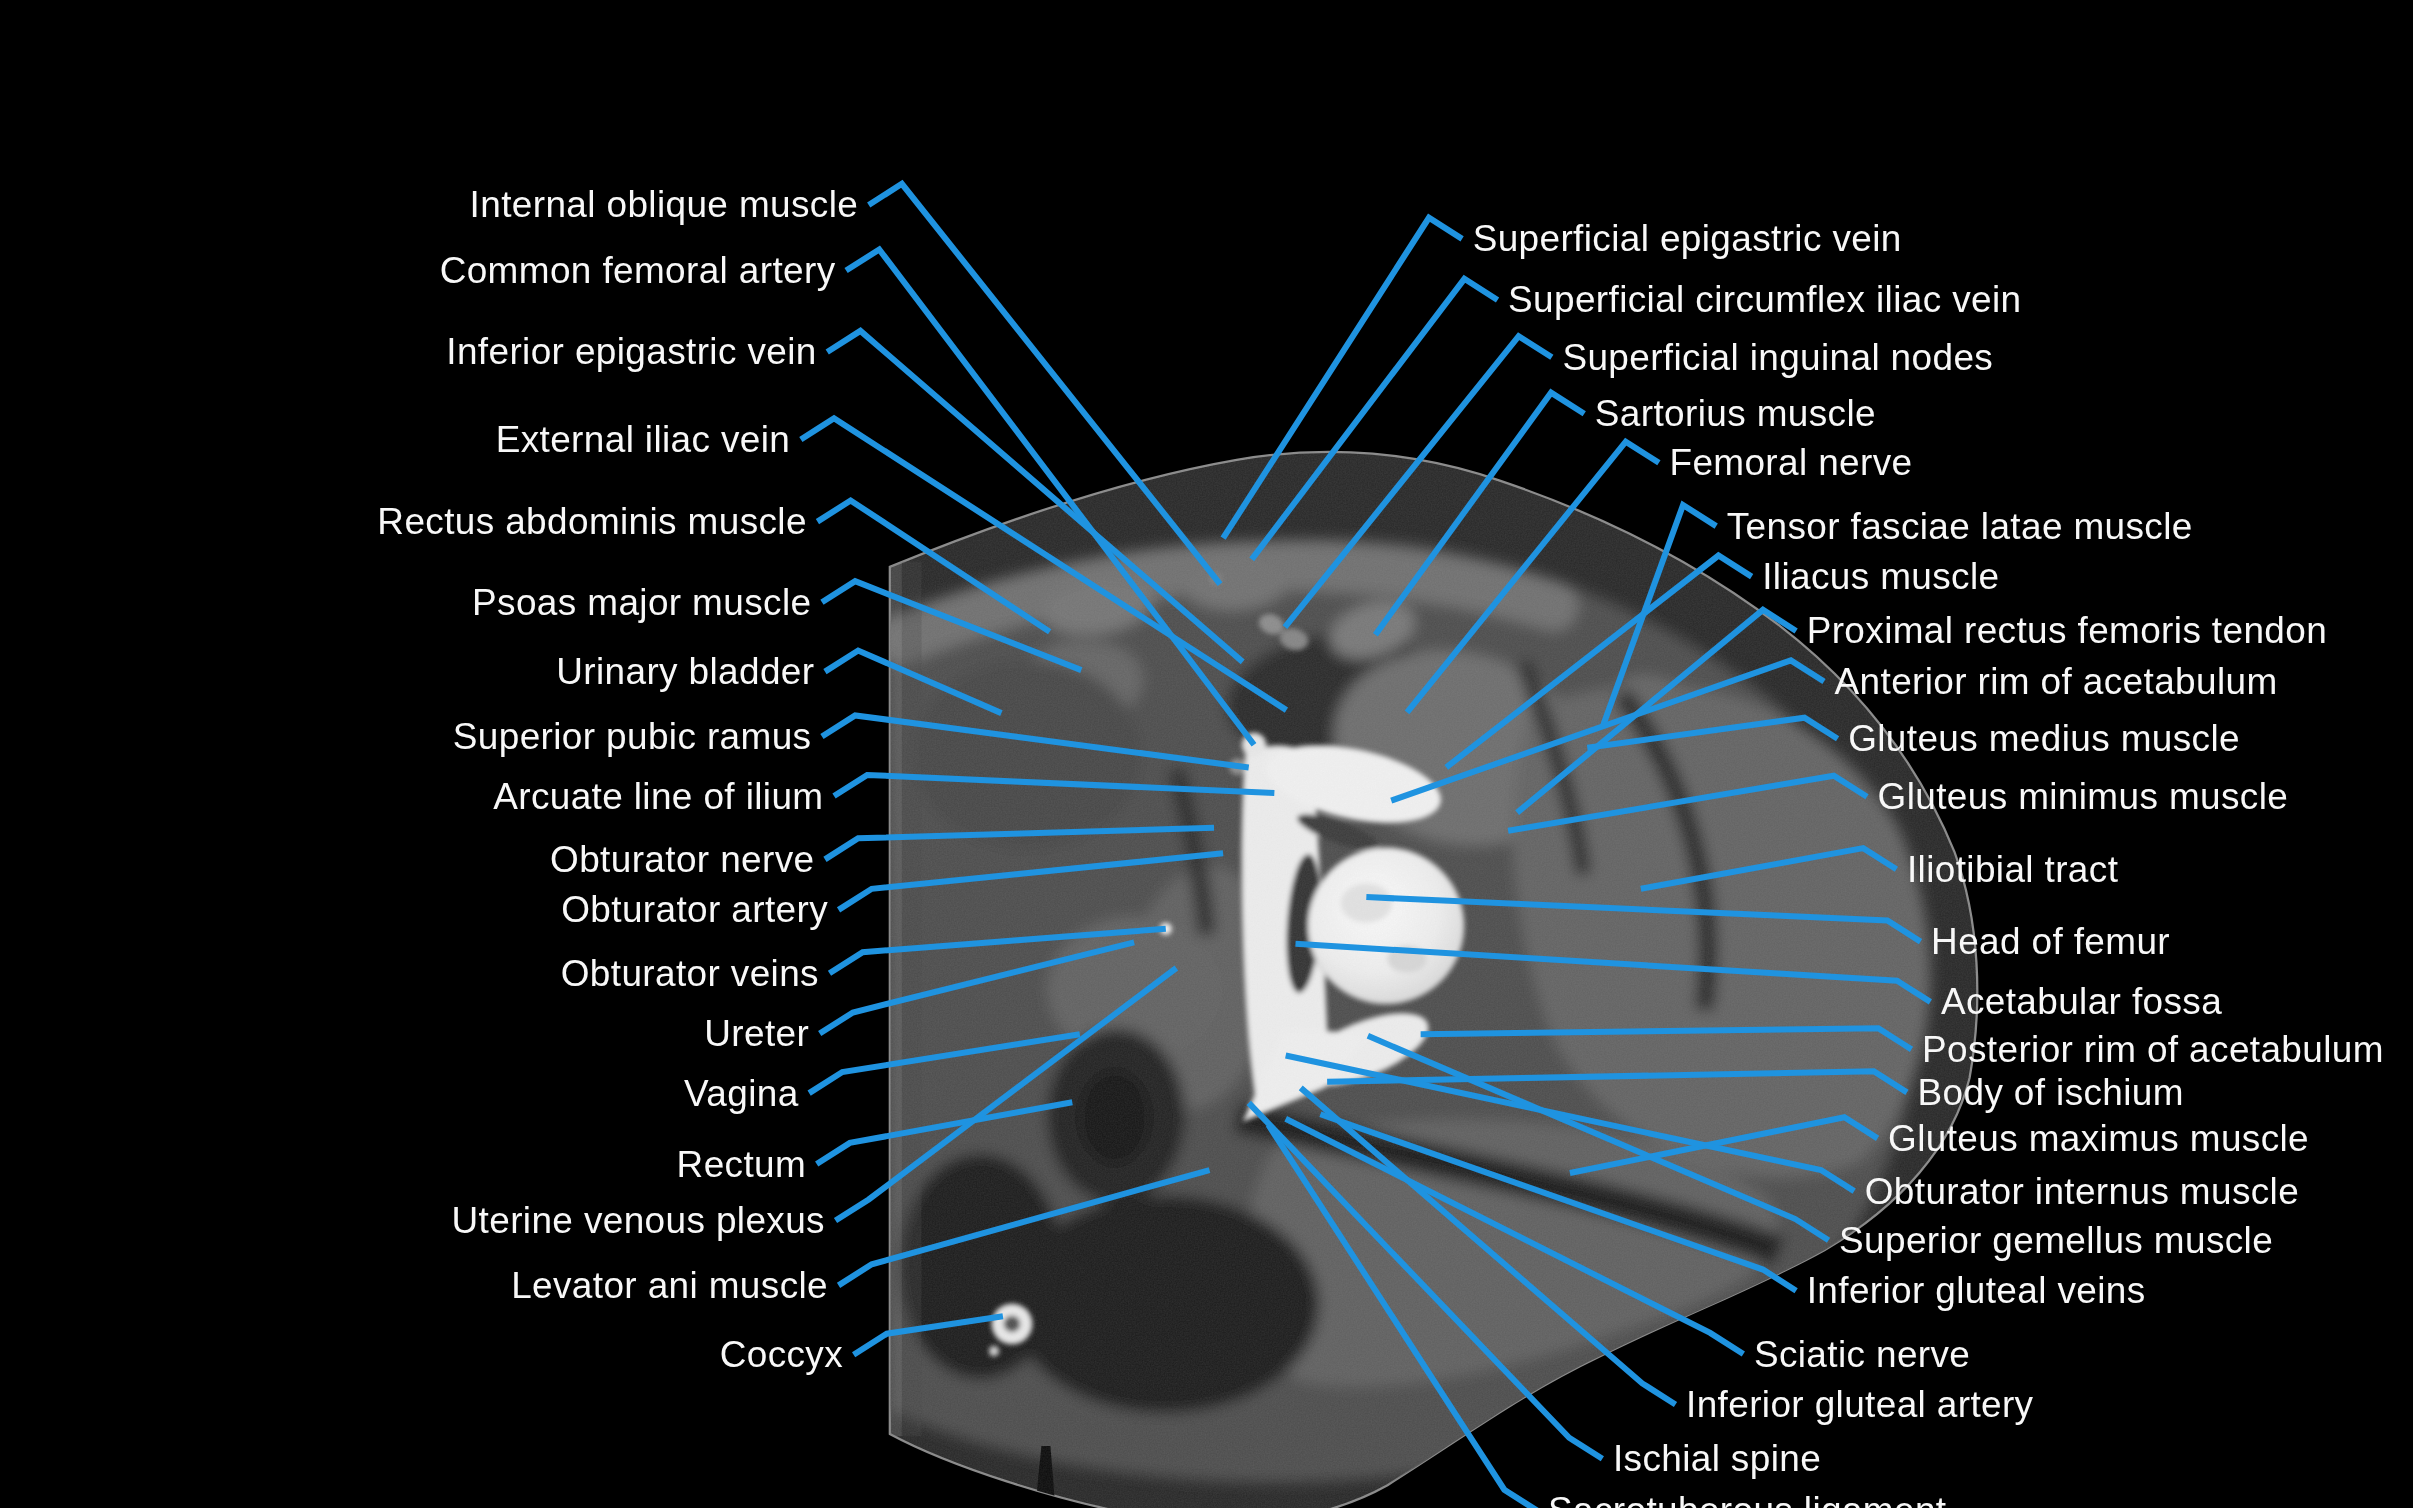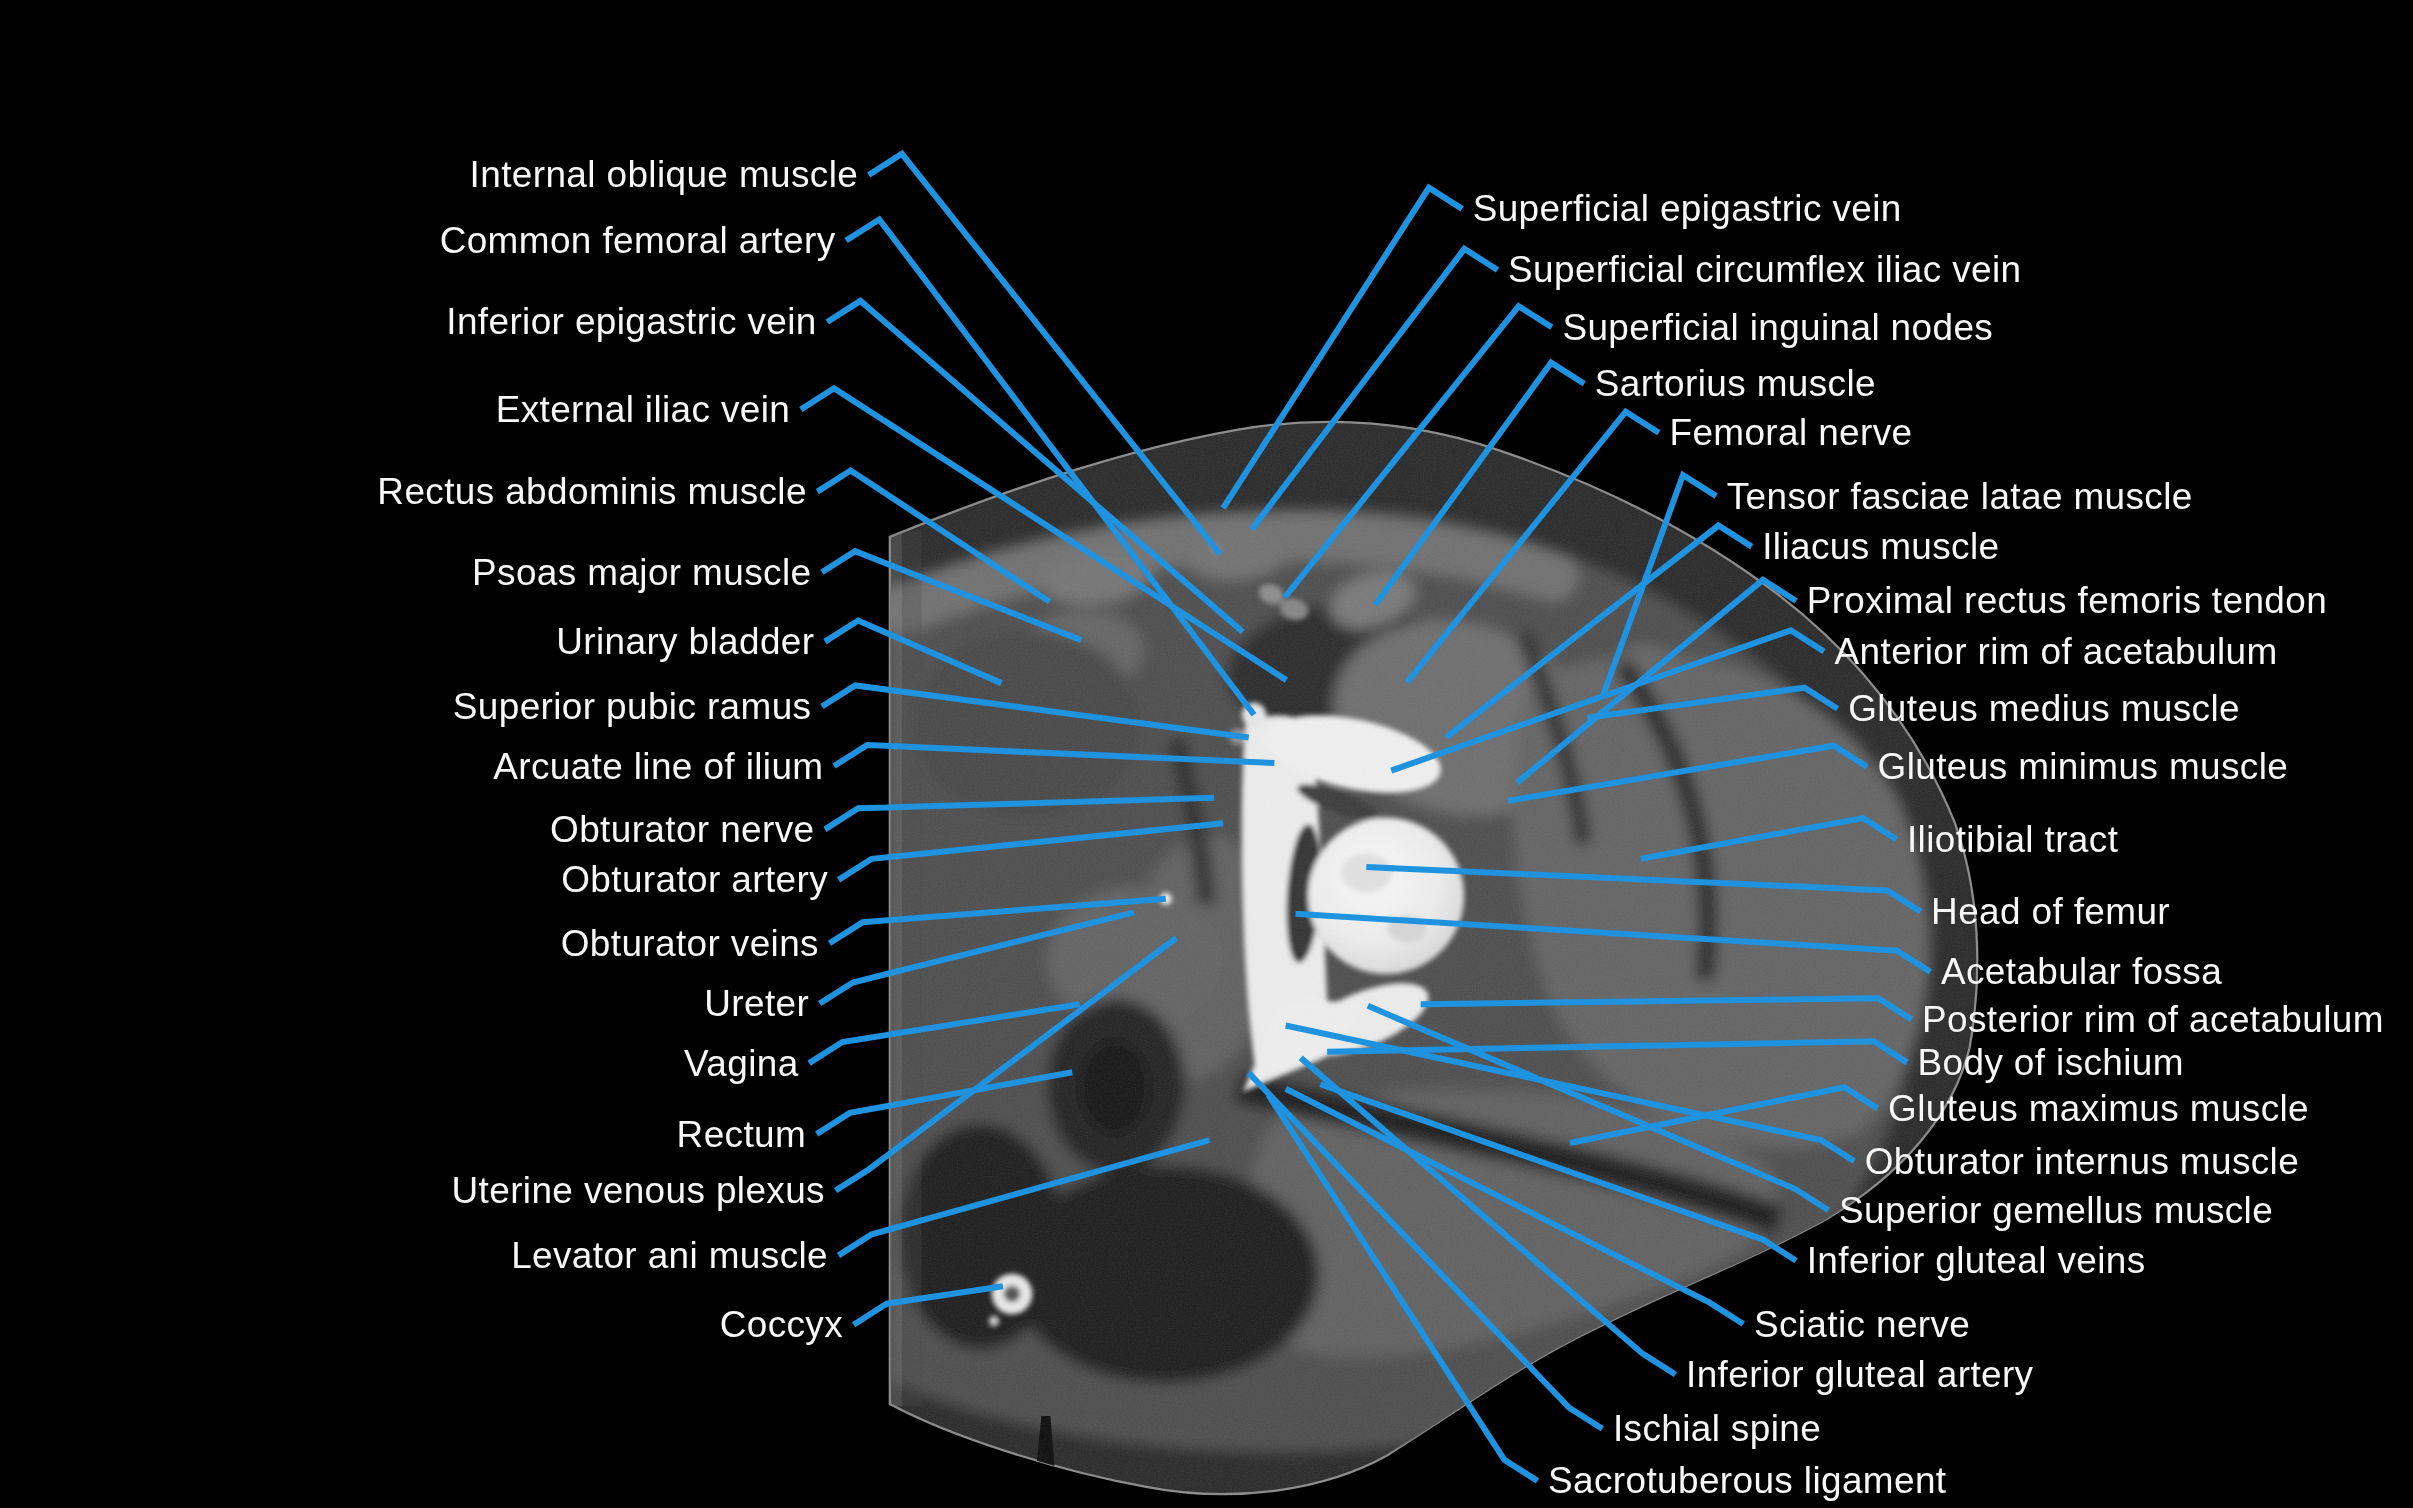--- a/index.html
+++ b/index.html
@@ -2,21 +2,21 @@
 <html style="font-size:12px"><head>
 <meta charset="utf-8">
 <style>
   html, body {
     margin: 0; padding: 0;
     background: #000;
     width: 2413px; height: 1508px;
     overflow: hidden;
     font-family: "Liberation Sans", sans-serif;
   }
-  .stage { position: relative; width: 2413px; height: 1092px; background: #000; }
+  .stage { position: relative; width: 2413px; height: 1092px; background: #000; margin-top: 30px; }
   svg { display: block; position: absolute; top: 0; left: 0; }
   text.anat-label {
     fill: #f8f8f8;
     font-size: 49px;
     font-family: "Liberation Sans", sans-serif;
     letter-spacing: 0.5px;
     cursor: pointer;
   }
   polyline.leader {
     fill: none;

